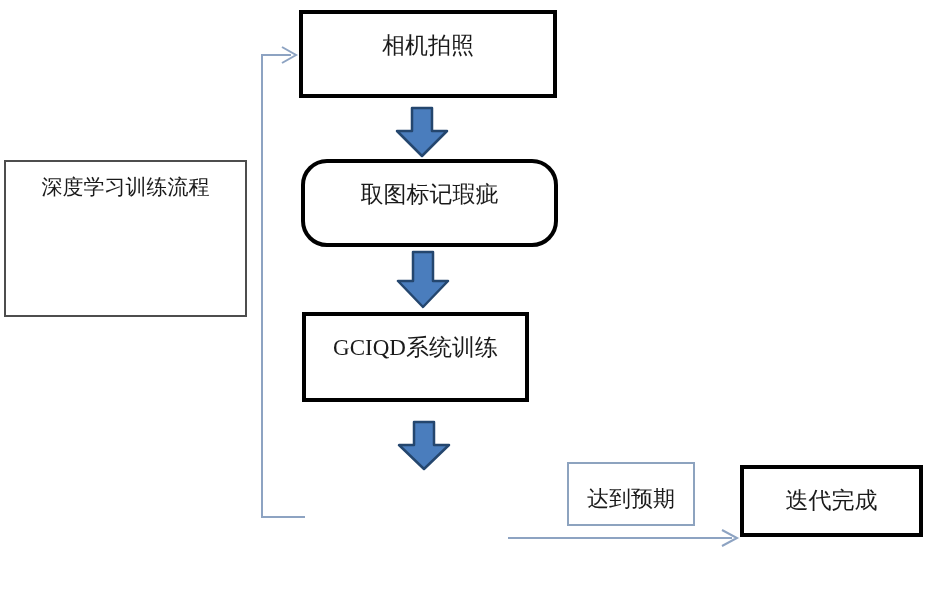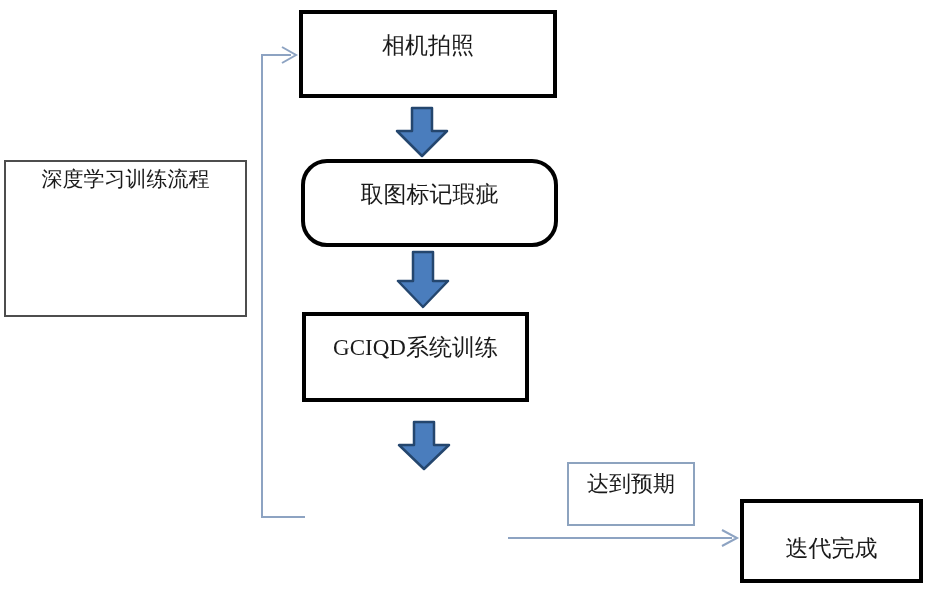--- a/index.html
+++ b/index.html
@@ -50,33 +50,34 @@
   }
   .box.main{
     border:4px solid var(--box-border);
     font-size:23px;
     padding-top:16px;
   }
   .box.camera{left:299px;top:10px;width:258px;height:88px;}
   .box.mark-defects{left:301px;top:159px;width:257px;height:88px;border-radius:26px;}
   .box.gciqd{left:302px;top:312px;width:227px;height:90px;}
   .box.update-config{left:305px;top:478px;width:203px;height:109px;border-width:5px;}
-  .box.done{left:740px;top:499px;width:183px;height:84px;justify-content:center;}
+  .box.done{left:740px;top:465px;width:183px;height:72px;}
   .box.side-note{
     left:4px;top:160px;width:243px;height:157px;
     border:2px solid var(--side-box-border);
     font-size:21px;
+    padding-top:8px;
     line-height:1.62;
   }
   .side-note .para-gap{height:23px;}
   .box.condition{
     left:567px;top:462px;width:128px;height:64px;
     border:2px solid var(--condition-box-border);
     font-size:22px;
-    padding-top:5px;
+    padding-top:20px;
   }
 </style>
 </head>
 <body>
 
 <div class="canvas">
 
   <svg class="layer" viewBox="0 0 935 599" aria-hidden="true">
 
     <path class="connector" d="M 305 517 L 262 517 L 262 55 L 291 55"></path>

